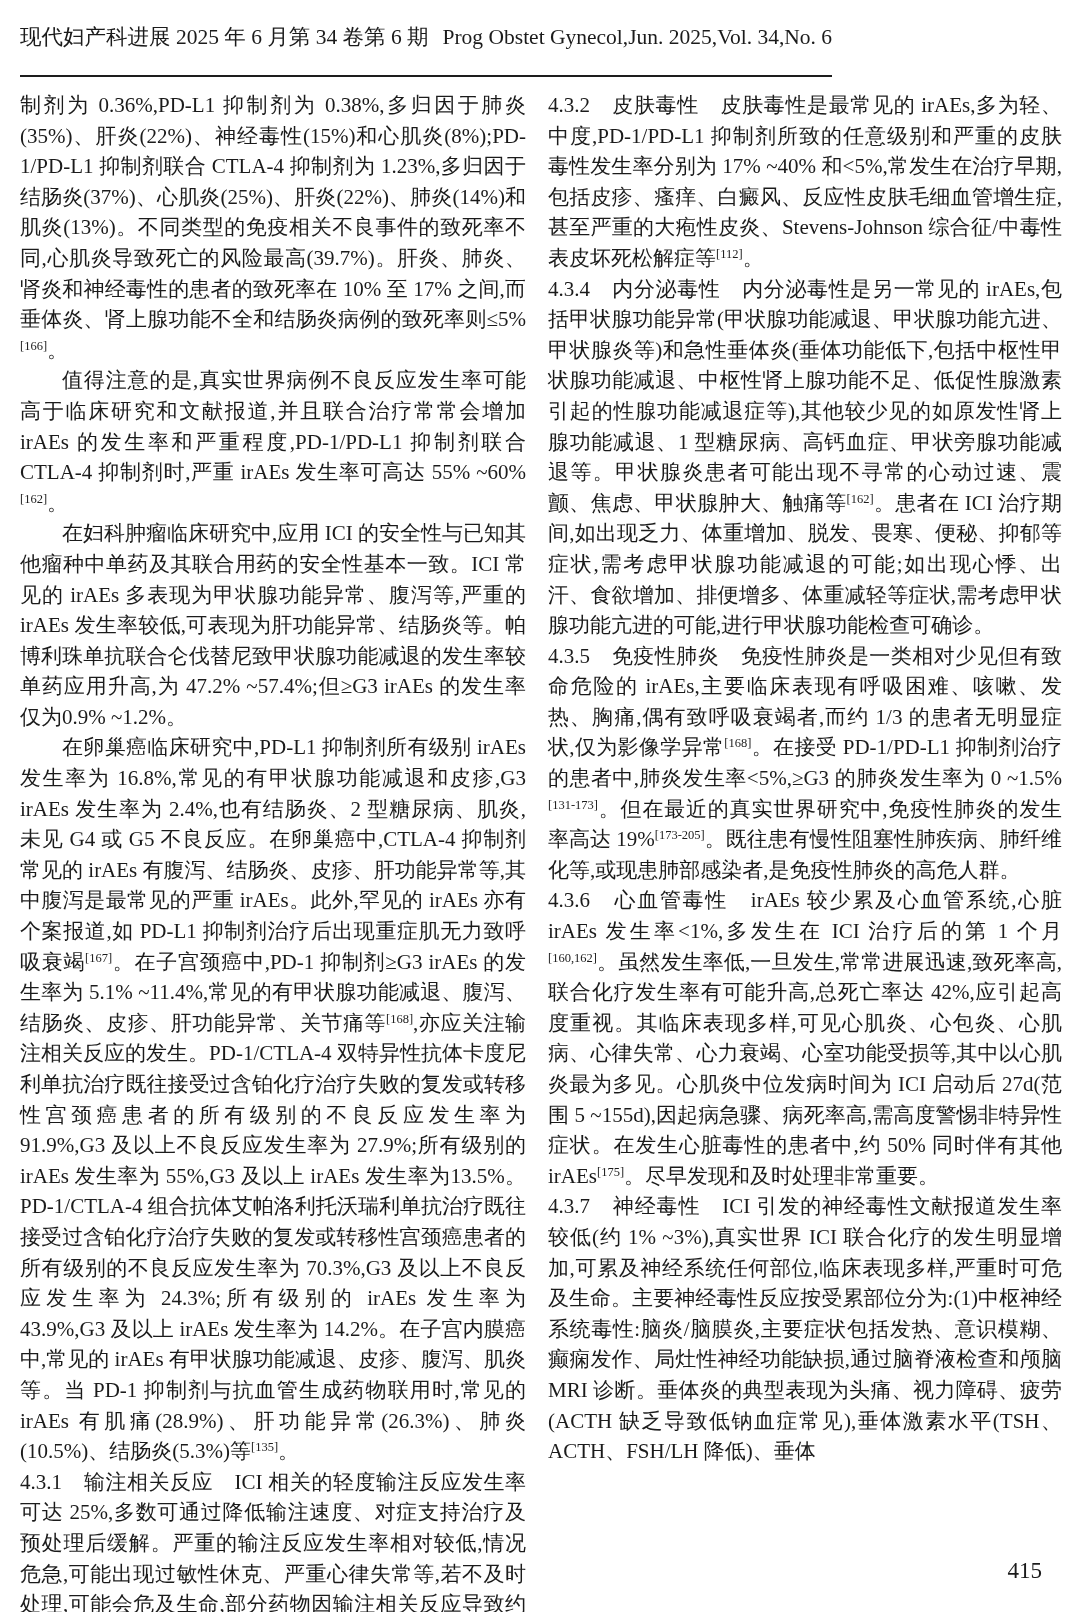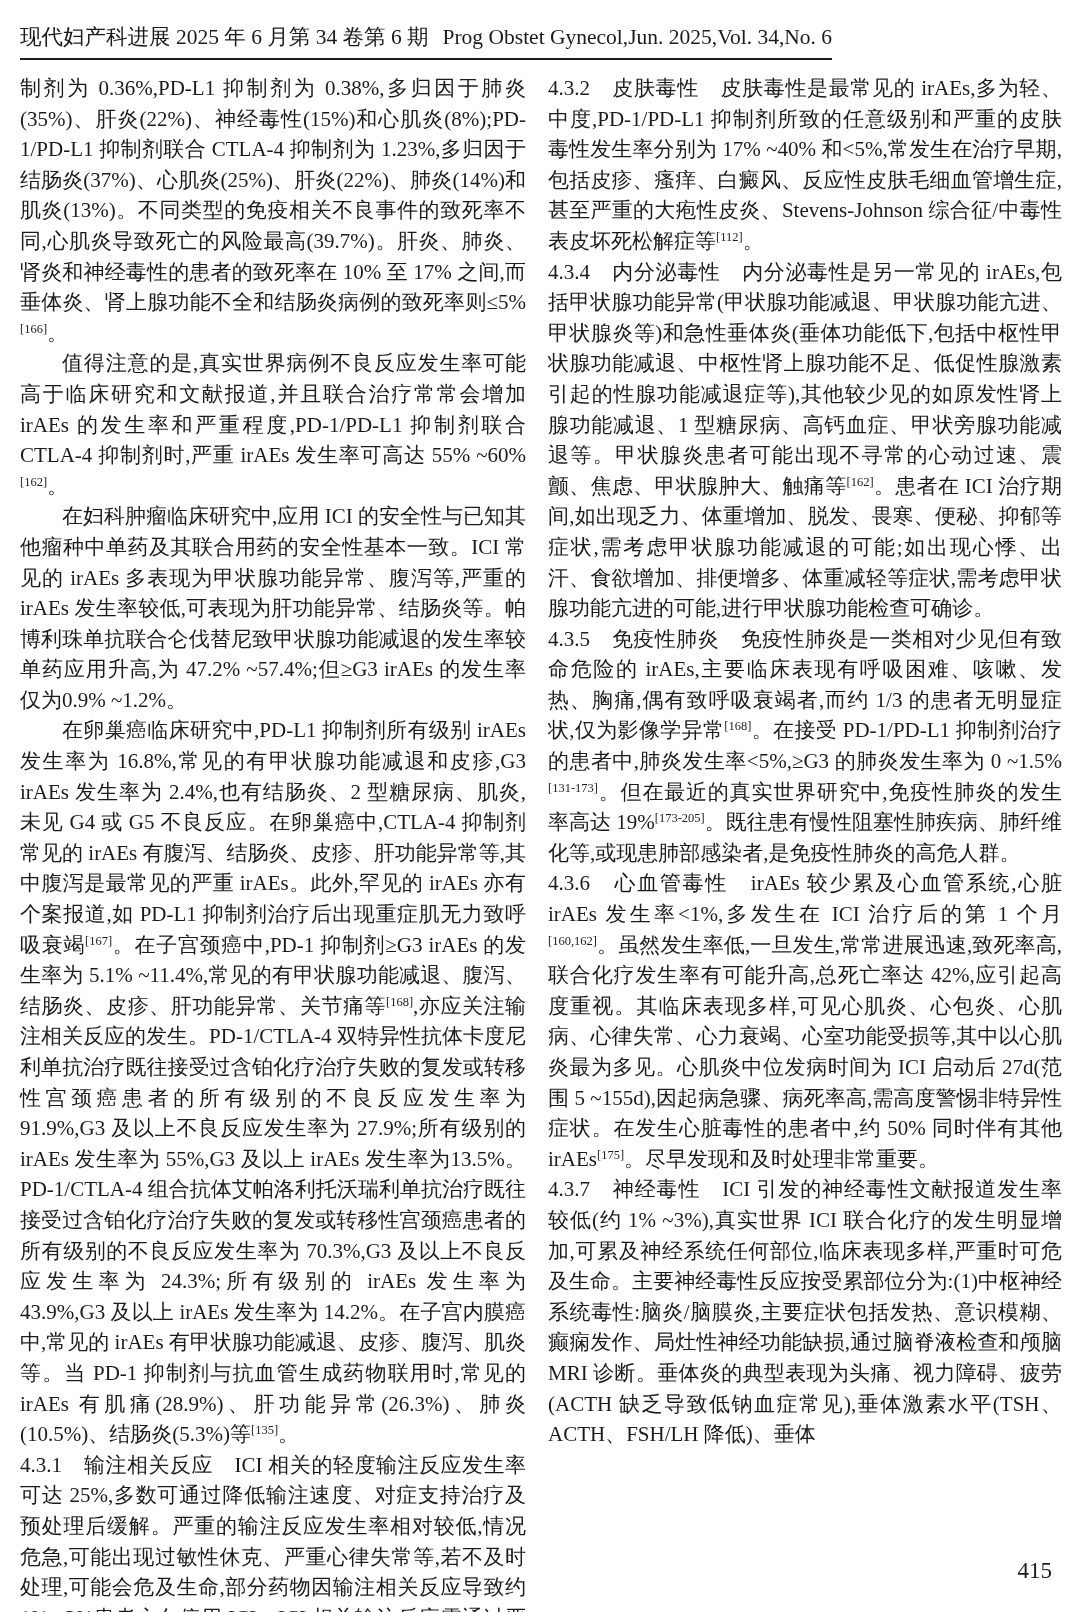--- a/index.html
+++ b/index.html
@@ -9,21 +9,21 @@
     height: 1612px;
     background: #ffffff;
     color: #1b1b1b;
     font-family: "Liberation Serif", "DejaVu Serif", serif;
     overflow: hidden;
     box-sizing: border-box;
   }
   .header {
     display: inline-block;
     margin: 22px 0 0 20px;
-    padding-bottom: 7px;
+    padding-bottom: 24px;
     border-bottom: 2px solid #1d1d1d;
     font-size: 21.5px;
     white-space: nowrap;
   }
   .header .en { margin-left: 14px; }
   .columns {
     display: flex;
     gap: 22px;
     margin: 13px 18px 0 20px;
   }
@@ -37,21 +37,21 @@
   .para { margin: 0; }
   .para.indent { text-indent: 2em; }
   sup.ref {
     font-size: 12.5px;
     line-height: 0;
     vertical-align: 7px;
   }
   .pageno {
     position: absolute;
     top: 1558px;
-    right: 28px;
+    right: 38px;
     font-size: 23px;
   }
 </style>
 </head>
 <body>
 
 <div class="page">
   <div class="header">
     <span>现代妇产科进展 2025 年 6 月第 34 卷第 6 期</span><span class="en">Prog Obstet Gynecol,Jun. 2025,Vol. 34,No. 6</span>
   </div>

